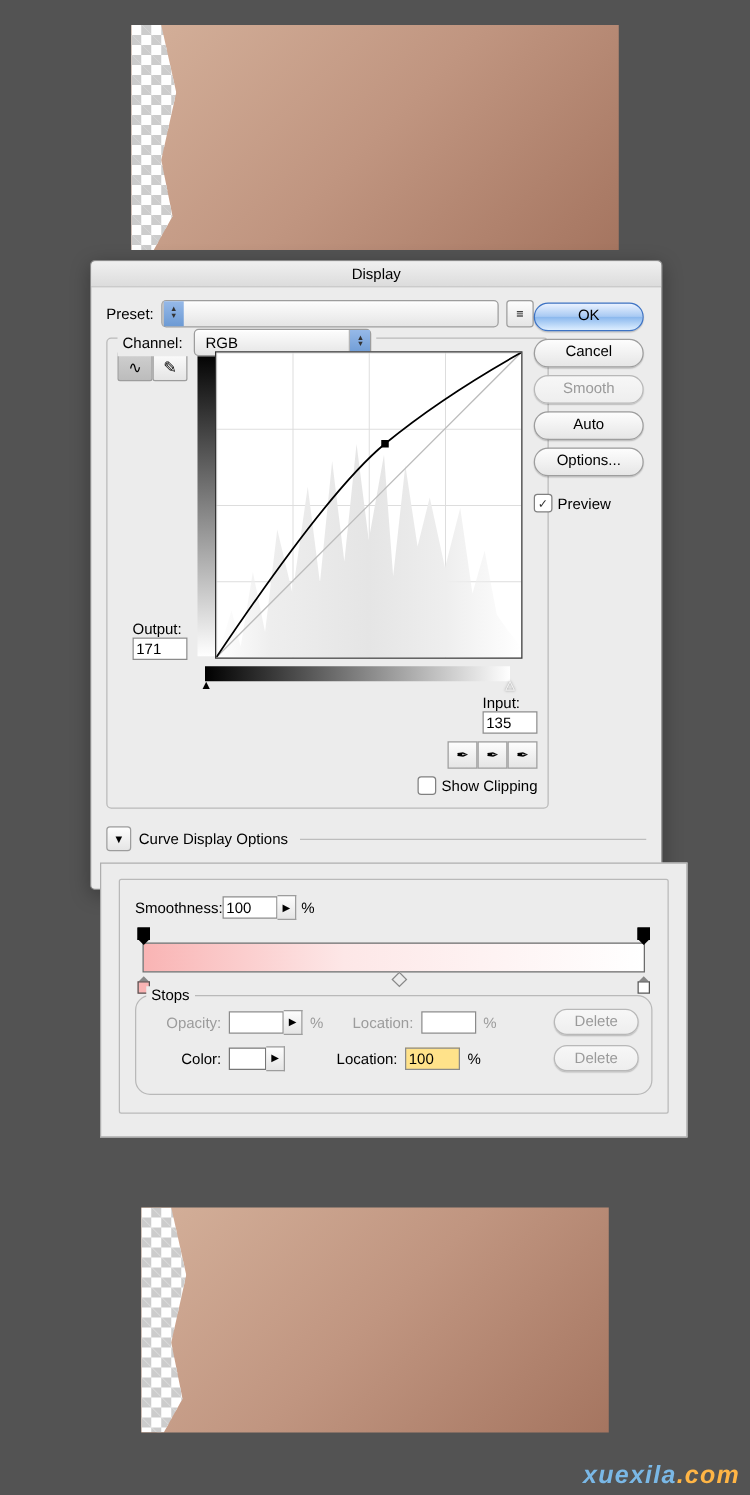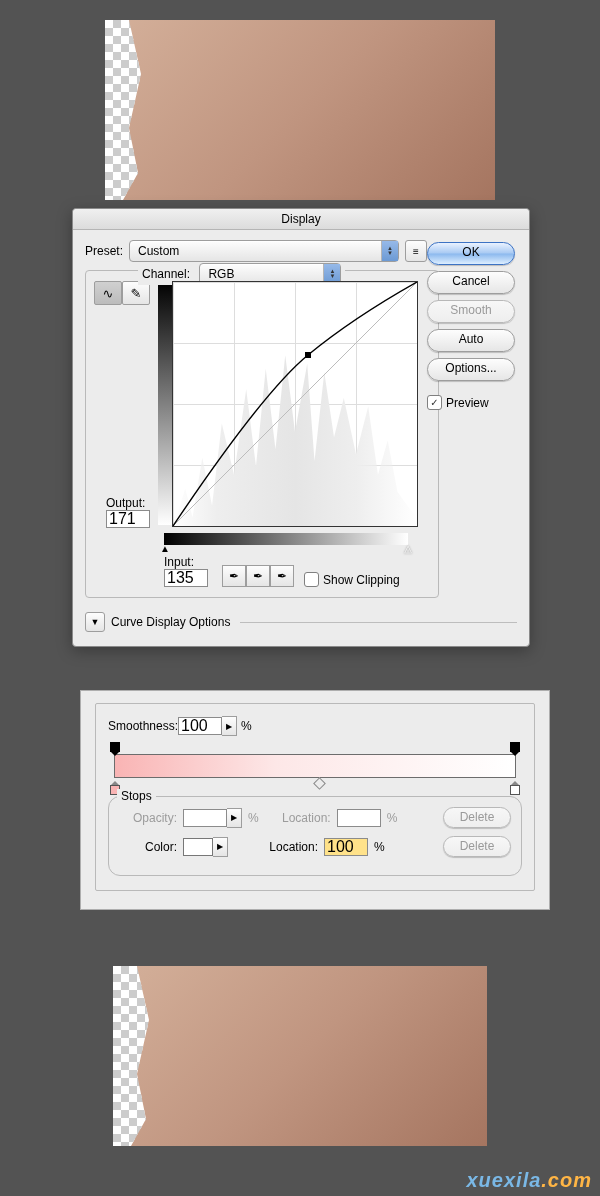--- a/index.html
+++ b/index.html
@@ -15,35 +15,35 @@
       linear-gradient(45deg,#ccc 25%,#fff 25%,#fff 75%,#ccc 75%);
     background-size:16px 16px;background-position:0 0,8px 8px;
     clip-path:polygon(0 0,40% 0,60% 30%,40% 60%,55% 85%,30% 100%,0 100%);
   }
   .watermark{position:absolute;right:8px;bottom:4px;font-size:20px;font-weight:bold;letter-spacing:1px;font-style:italic;}
   .wm1{color:#7ab8e6}.wm2{color:#ffb545}
   
   
   .dialog{position:absolute;left:72px;top:208px;width:456px;background:#ececec;border:1px solid #8a8a8a;border-radius:4px;box-shadow:0 4px 16px rgba(0,0,0,0.3);}
   .dialog-title{background:linear-gradient(#f0f0f0,#dcdcdc);border-bottom:1px solid #b5b5b5;text-align:center;font-size:12px;padding:3px 0;border-radius:4px 4px 0 0;}
-  .dialog-body{padding:10px 12px 14px;position:relative;}
+  .dialog-body{padding:10px 12px 30px;position:relative;}
   
   .row{display:flex;align-items:center;margin-bottom:8px;}
   .row label{margin-right:6px;}
   
   .select{display:inline-flex;align-items:center;background:linear-gradient(#fdfdfd,#e5e5e5);border:1px solid #9d9d9d;border-radius:4px;height:20px;box-shadow:0 1px 0 #fff inset;}
   .select .sel-text{padding:0 8px;flex:1;}
   .select .sel-arrows{width:16px;height:100%;border-left:1px solid #b5b5b5;background:linear-gradient(#96b9e8,#6c9ad4);display:flex;flex-direction:column;align-items:center;justify-content:center;font-size:6px;line-height:5px;color:#333;}
   .preset-sel{width:268px;}
   .channel-sel{width:140px;margin-left:6px;}
   .grad-sel{width:60px;}
   .mini-btn{width:20px;height:20px;border:1px solid #9d9d9d;border-radius:3px;background:linear-gradient(#fdfdfd,#e5e5e5);margin-left:6px;display:inline-flex;align-items:center;justify-content:center;font-size:10px;}
 
   .fieldset{border:1px solid #b9b9b9;border-radius:4px;padding:10px 8px 10px 8px;position:relative;margin-top:4px;width:336px;}
-  .fieldset .legend{position:absolute;top:-8px;left:8px;background:#ececec;padding:0 4px;font-size:12px;margin-left:44px;}
+  .fieldset .legend{position:absolute;top:-8px;left:8px;background:#ececec;padding:0 4px;font-size:12px;}
 
   .btn-col{position:absolute;right:14px;top:12px;width:88px;display:flex;flex-direction:column;gap:6px;}
   .aqua-btn{height:21px;border:1px solid #6f8bb3;border-radius:12px;background:linear-gradient(#f4f9ff,#c3d9f2 48%,#aecbeb 52%,#e7f1fb);font-size:12px;text-align:center;line-height:19px;box-shadow:0 1px 1px rgba(0,0,0,.2);}
   .aqua-btn.default{border-color:#3d73c4;background:linear-gradient(#eaf2ff,#a9caf3 48%,#8cb9ee 52%,#def 100%);}
   .aqua-btn.plain{background:linear-gradient(#fdfdfd,#e6e6e6);border-color:#9d9d9d;}
   .aqua-btn.disabled{color:#9a9a9a;border-color:#b8b8b8;background:linear-gradient(#f7f7f7,#eee);}
   
   .prev-row{margin-top:8px;display:flex;align-items:center;gap:4px;font-size:12px;}
   .checkbox{width:13px;height:13px;border:1px solid #808080;border-radius:3px;background:#fff;display:inline-flex;align-items:center;justify-content:center;font-size:10px;color:#333;}
   
@@ -66,21 +66,21 @@
     clip-path:polygon(0 100%,2% 92%,5% 78%,8% 95%,12% 60%,16% 88%,20% 40%,25% 70%,30% 20%,34% 65%,38% 8%,42% 55%,46% 0%,50% 45%,55% 5%,58% 62%,62% 10%,66% 48%,70% 25%,75% 58%,80% 30%,84% 70%,88% 50%,92% 80%,96% 88%,100% 95%,100% 100%);
   }
   .diag{position:absolute;left:0;top:0;width:100%;height:100%;}
   .ramp-h-wrap{margin-left:70px;margin-top:2px;}
   .ramp-h{width:244px;height:12px;background:linear-gradient(90deg,#000,#fff);position:relative;}
   .slider-b{position:absolute;bottom:-9px;font-size:10px;color:#000;}
   .slider-b.left{left:-4px;}
   .slider-b.right{right:-4px;color:#fff;text-shadow:0 0 2px #555;}
   
   .io-label{font-size:12px;color:#000;}
-  input.num{width:38px;height:16px;border:1px solid #8b8b8b;background:#fff;font-size:16px;padding:0 2px;}
+  input.num{width:38px;height:16px;border:1px solid #8b8b8b;background:#fff;font-size:12px;padding:0 2px;}
   input.num.hl{background:#ffe28a;}
   
   .eyedrops{display:flex;gap:0;margin-left:8px;}
   .ed{width:22px;height:20px;border:1px solid #9d9d9d;background:linear-gradient(#fdfdfd,#e5e5e5);display:flex;align-items:center;justify-content:center;font-size:12px;}
   
   .cdo-row{display:flex;align-items:center;gap:6px;margin-top:14px;}
   .disclose{width:18px;height:18px;border:1px solid #9d9d9d;border-radius:3px;background:linear-gradient(#fdfdfd,#e5e5e5);display:flex;align-items:center;justify-content:center;font-size:9px;}
   .cdo-line{flex:1;height:1px;background:#bdbdbd;margin-left:4px;}
   
   
@@ -118,21 +118,20 @@
     <div class="checker"></div>
   </div>
 
   <div class="dialog">
     <div class="dialog-title">Display</div>
     <div class="dialog-body">
 
       <div class="row">
         <label>Preset:</label>
         <div class="select preset-sel">
-          <span class="sel-text">Custom</span>
           <span class="sel-arrows">▲<br>▼</span>
         </div>
         <div class="mini-btn">≡</div>
       </div>
 
       <div class="fieldset">
         <div class="legend">
           <span>Channel:</span>
           <span class="select channel-sel">
             <span class="sel-text">RGB</span>
@@ -169,21 +168,21 @@
           <input class="num" value="171" style="">
         </div>
 
         <div class="ramp-h-wrap">
           <div class="ramp-h">
             <span class="slider-b left">▲</span>
             <span class="slider-b right">△</span>
           </div>
         </div>
 
-        <div style="display:flex;align-items:flex-end;margin-left:70px;margin-top:10px;gap:6px;">
+        <div style="display:flex;align-items:flex-end;margin-left:70px;margin-top:10px;gap:6px;flex-direction:column;">
           <div>
             <div class="io-label">Input:</div>
             <input class="num" value="135" style="">
           </div>
           <div class="eyedrops">
             <div class="ed">✒</div>
             <div class="ed">✒</div>
             <div class="ed">✒</div>
           </div>
           <div style="display:flex;align-items:center;gap:4px;margin-left:4px;">

